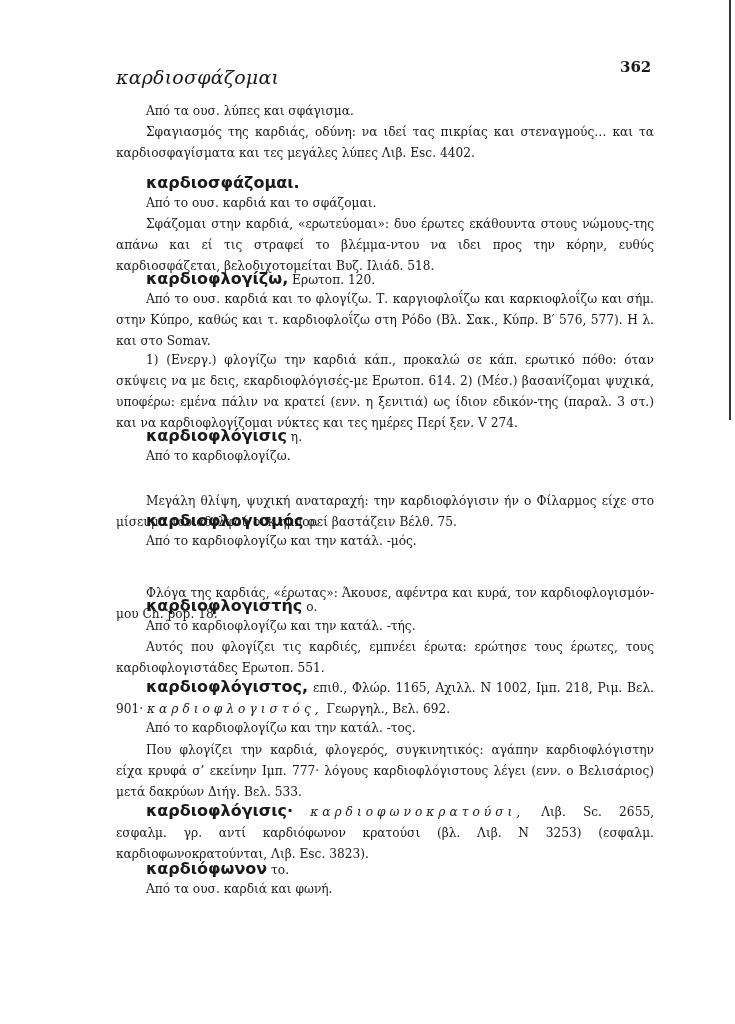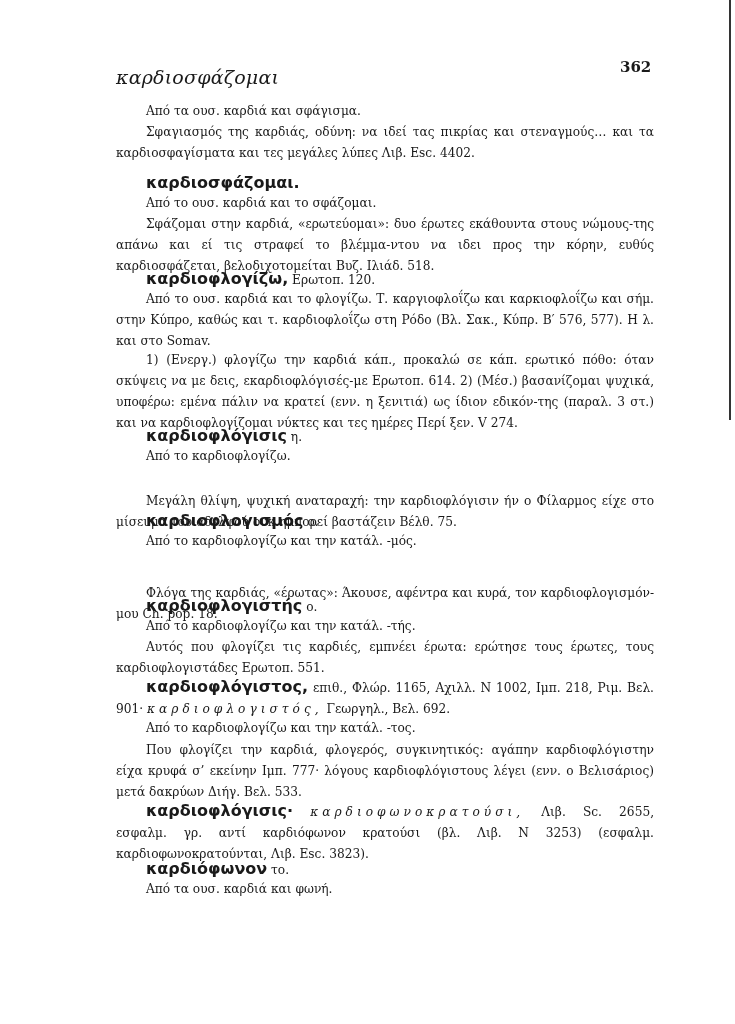--- a/index.html
+++ b/index.html
@@ -25,21 +25,21 @@
   .spaced { letter-spacing:4px; font-style:italic; }
 </style>
 </head>
 <body>
 
 <div class="scan-edge"></div>
 
 <div class="running-head">καρδιοσφάζομαι</div>
 <div class="page-num">362</div>
 
-<div class="para indent" style="top:101px;">Από τα ουσ. καρδιά και σφάγισμα.</div>
+<div class="para indent" style="top:101px;">Από τα ουσ. λύπες και σφάγισμα.</div>
 <div class="para indent" style="top:122px;">Σφαγιασμός της καρδιάς, οδύνη: να ιδεί τας πικρίας και στεναγμούς…    και τα καρδιοσφαγίσματα και τες μεγάλες λύπες Λιβ. Esc. 4402.</div>
 
 <div class="para indent" style="top:172px;">
   <span class="lemma">καρδιοσφάζομαι.</span>
 </div>
 <div class="para indent" style="top:193px;">Από το ουσ. καρδιά και το σφάζομαι.</div>
 <div class="para indent" style="top:214px;">Σφάζομαι στην καρδιά, «ερωτεύομαι»: δυο έρωτες εκάθουντα στους νώμους-της απάνω    και εί τις στραφεί το βλέμμα-ντου να ιδει προς την κόρην,    ευθύς καρδιοσφάζεται, βελοδιχοτομείται Βυζ. Ιλιάδ. 518.</div>
 
 <div class="para indent" style="top:268px;">
   <span class="lemma">καρδιοφλογίζω,</span><span> Ερωτοπ. 120.</span>

